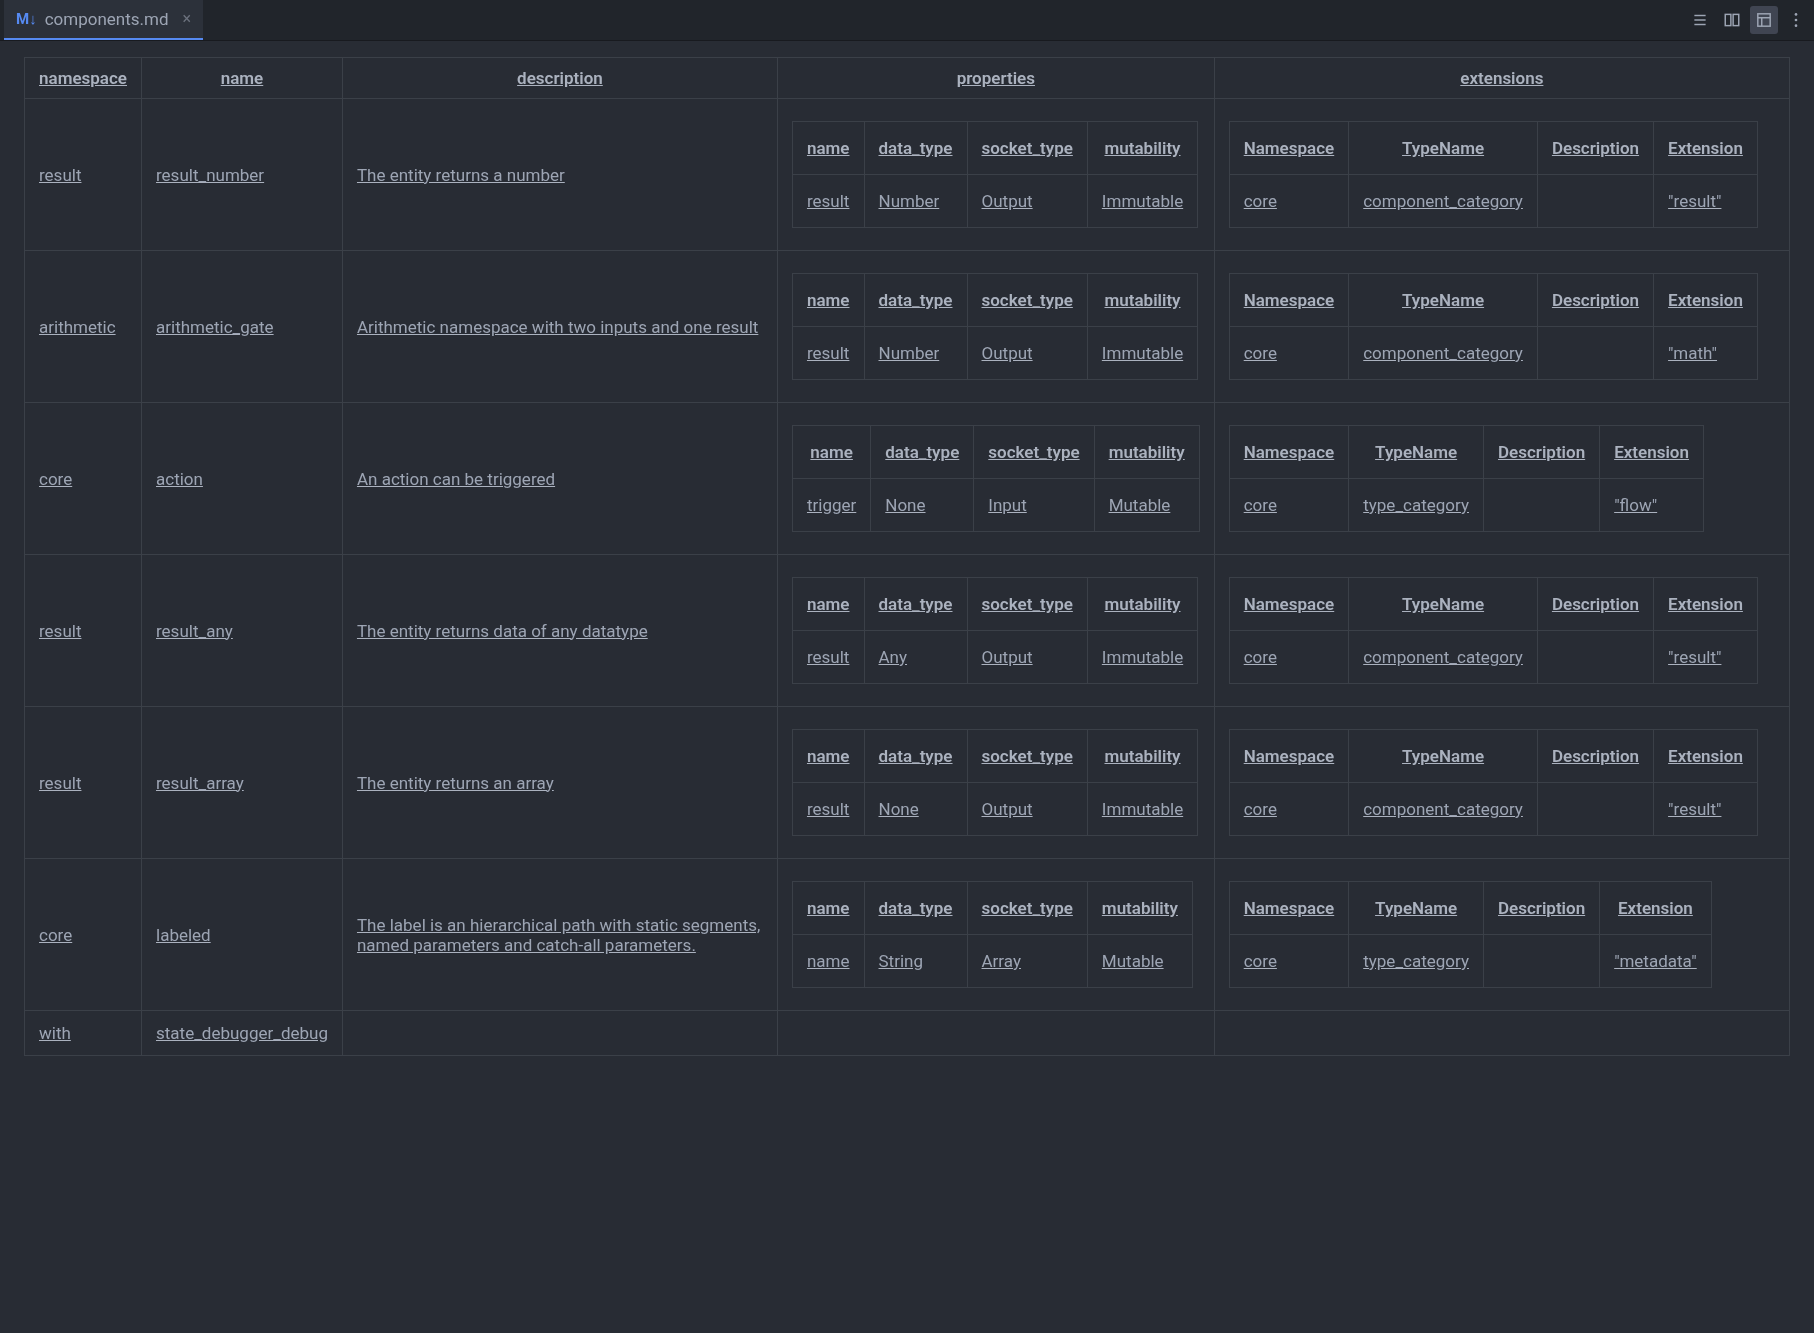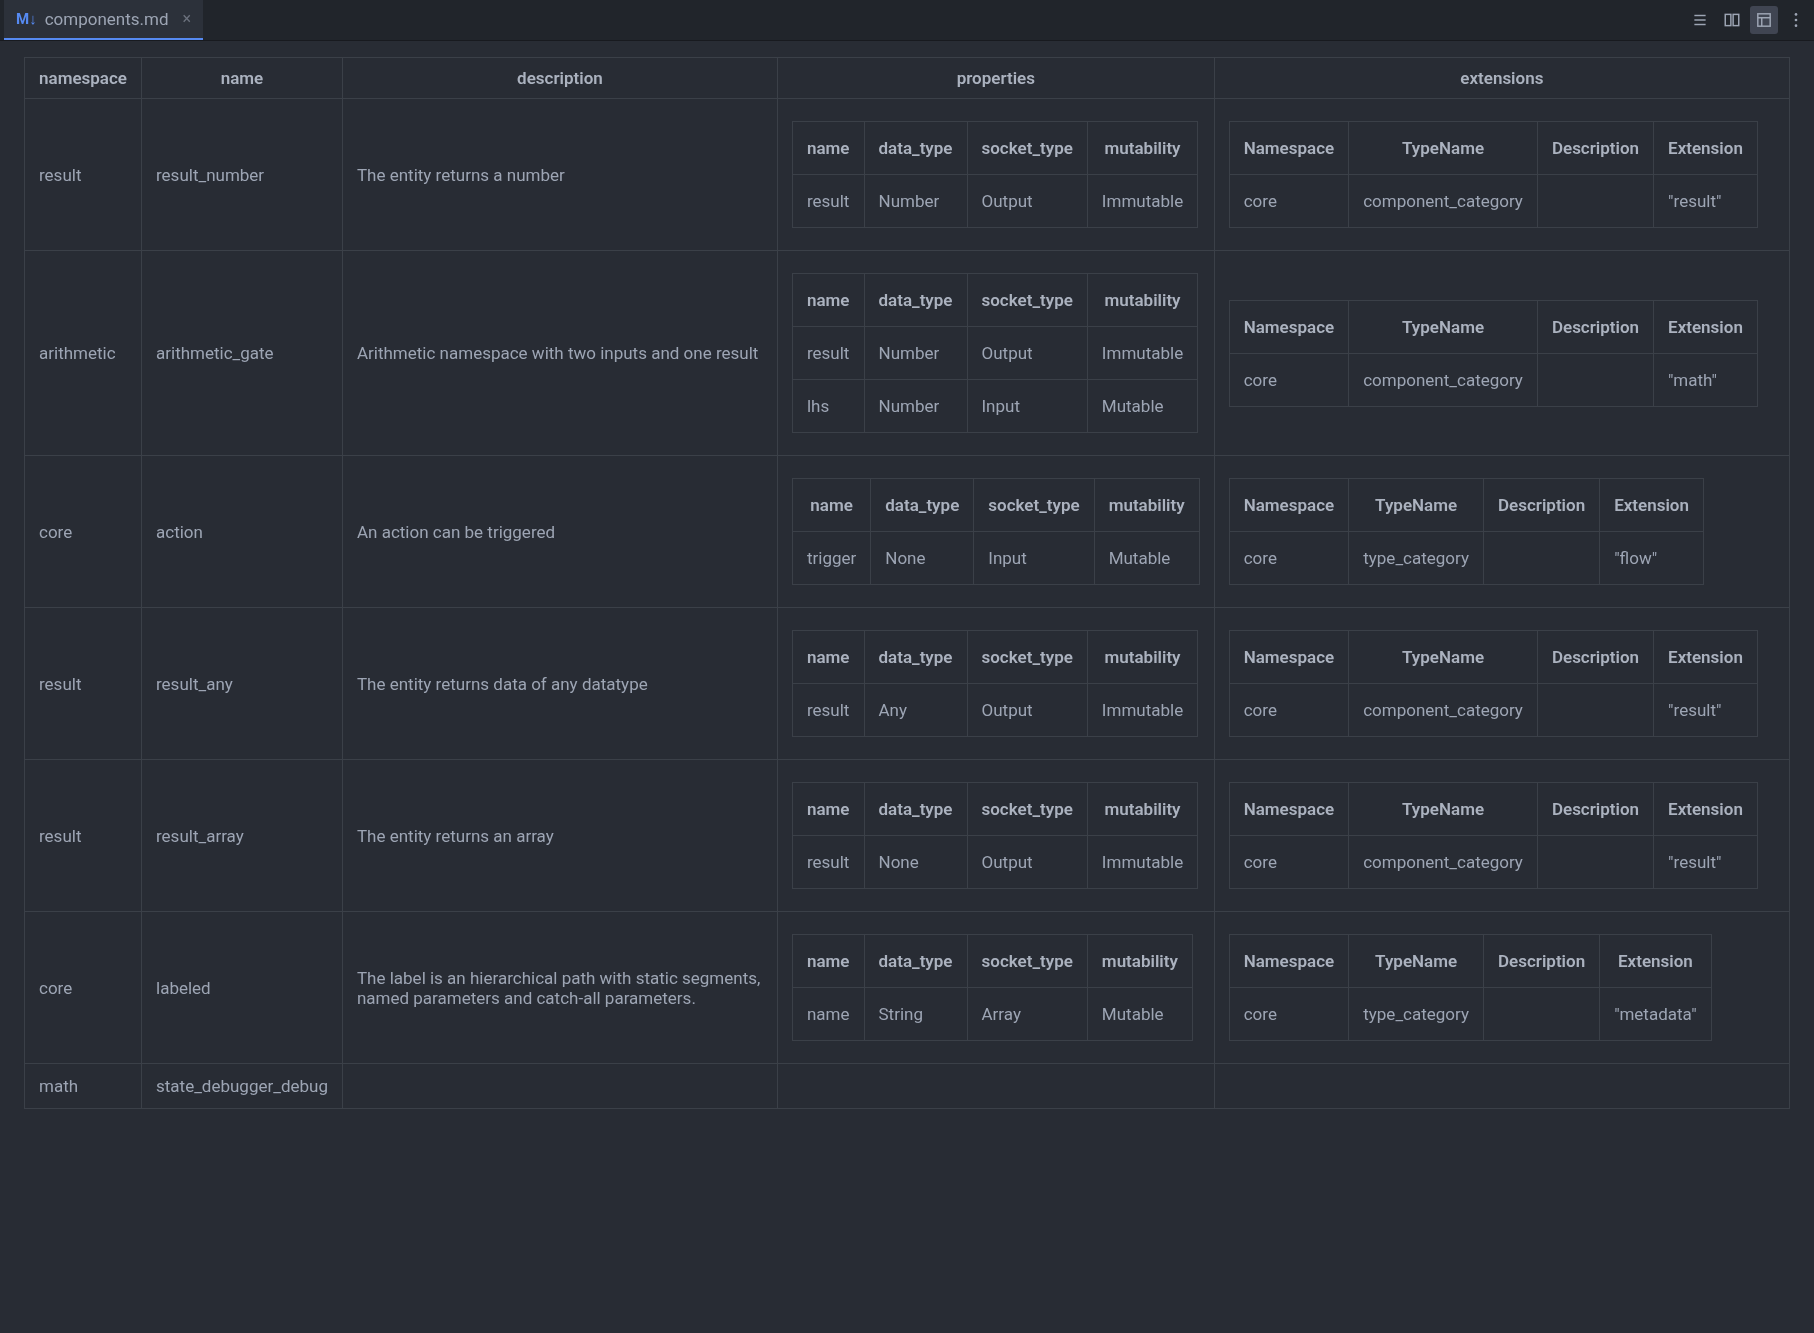--- a/index.html
+++ b/index.html
@@ -70,20 +70,21 @@
     padding: 16px 24px;
     height: calc(100% - 41px);
     overflow: auto;
   }
 
   
   table.outer {
     border-collapse: collapse;
     width: 100%;
     font-size: 17px;
+    text-decoration: underline;
   }
   table.outer > thead > tr > th,
   table.outer > tbody > tr > td {
     border: 1px solid #3b4048;
     padding: 10px 14px;
     text-align: left;
     vertical-align: middle;
   }
   table.outer > thead > tr > th {
     font-weight: 600;
@@ -234,26 +235,20 @@
                   <th>mutability</th>
                 </tr>
               </thead>
               <tbody>
                 <tr>
                   <td>result</td>
                   <td>Number</td>
                   <td>Output</td>
                   <td>Immutable</td>
                 </tr>
-                <tr>
-                  <td>lhs</td>
-                  <td>Number</td>
-                  <td>Input</td>
-                  <td>Mutable</td>
-                </tr>
               </tbody>
             </table>
           </td>
           <td class="nested-cell">
             <table class="inner">
               <thead>
                 <tr>
                   <th>Namespace</th>
                   <th>TypeName</th>
                   <th>Description</th>
@@ -445,21 +440,21 @@
                   <td>core</td>
                   <td>type_category</td>
                   <td></td>
                   <td>"metadata"</td>
                 </tr>
               </tbody>
             </table>
           </td>
         </tr>
         <tr>
-          <td>math</td>
+          <td>with</td>
           <td>state_debugger_debug</td>
           <td></td>
           <td class="nested-cell"></td>
           <td class="nested-cell"></td>
         </tr>
       </tbody>
   </table>
 </div>
 
 </body></html>

